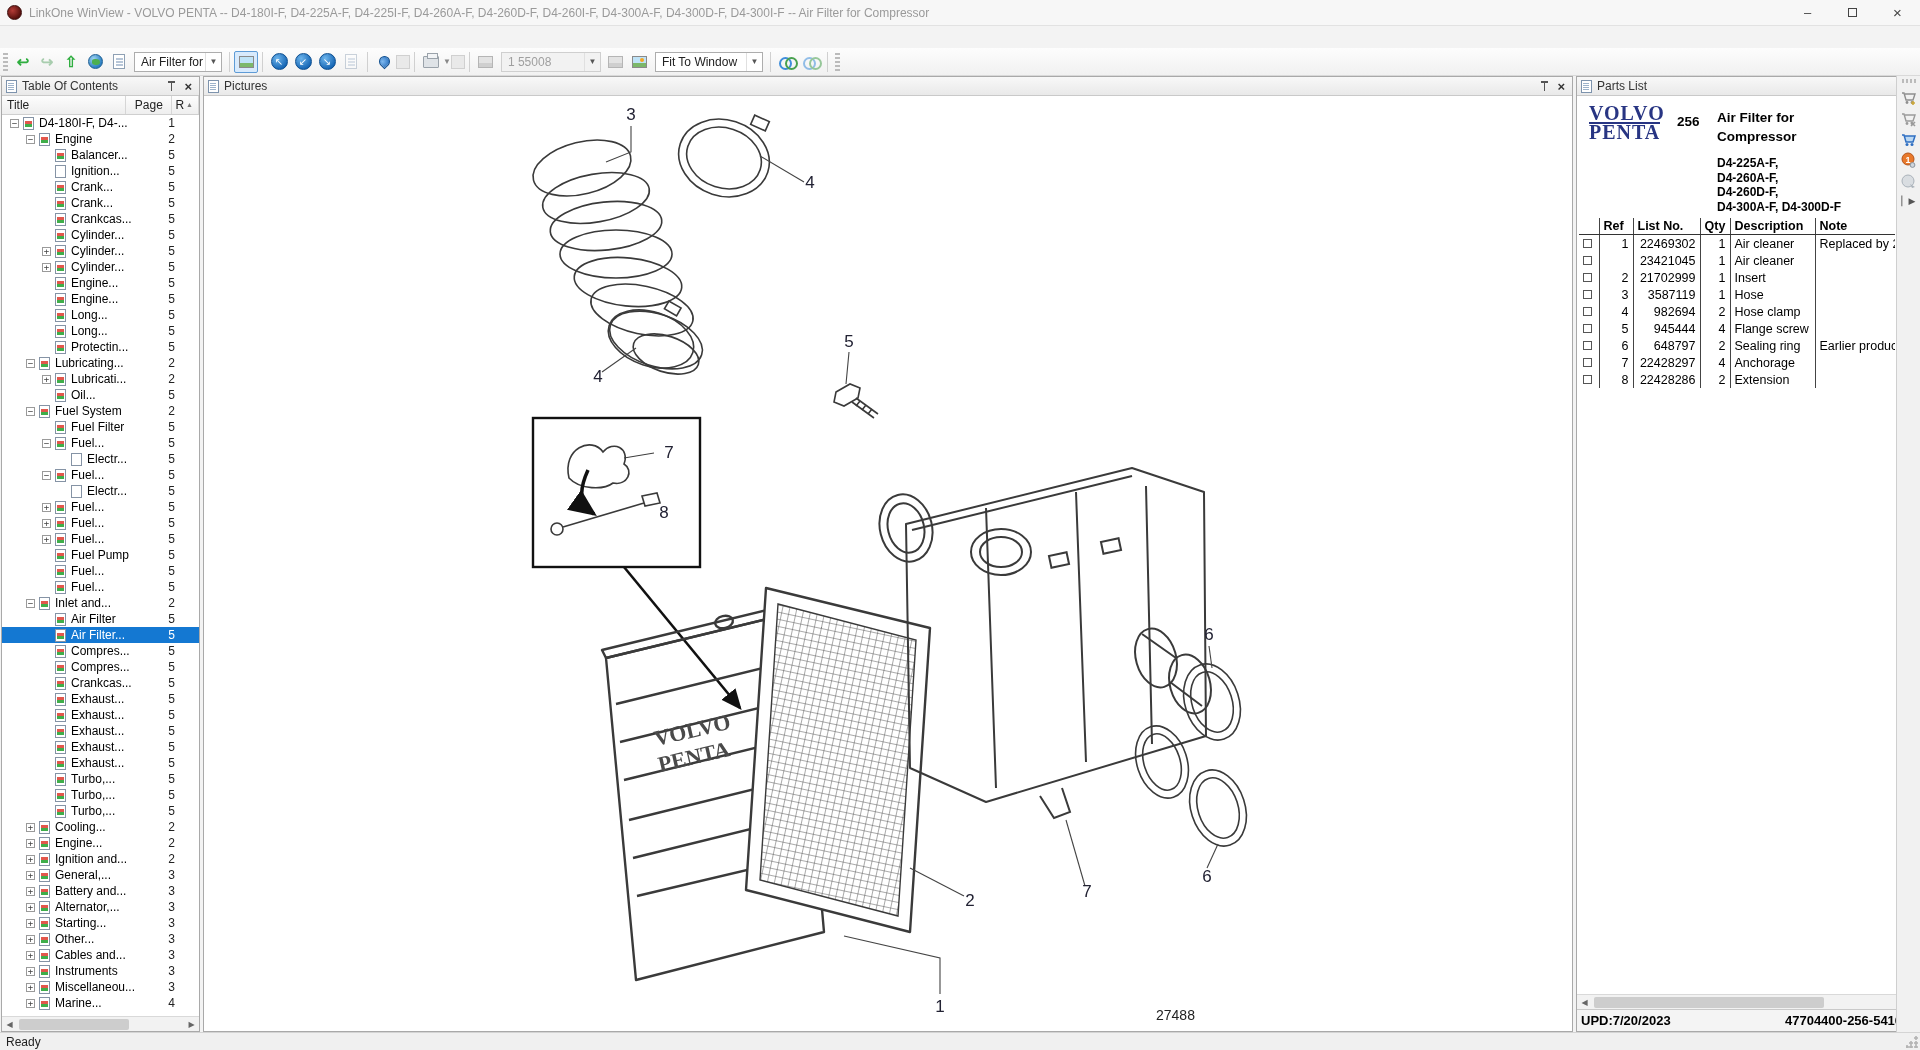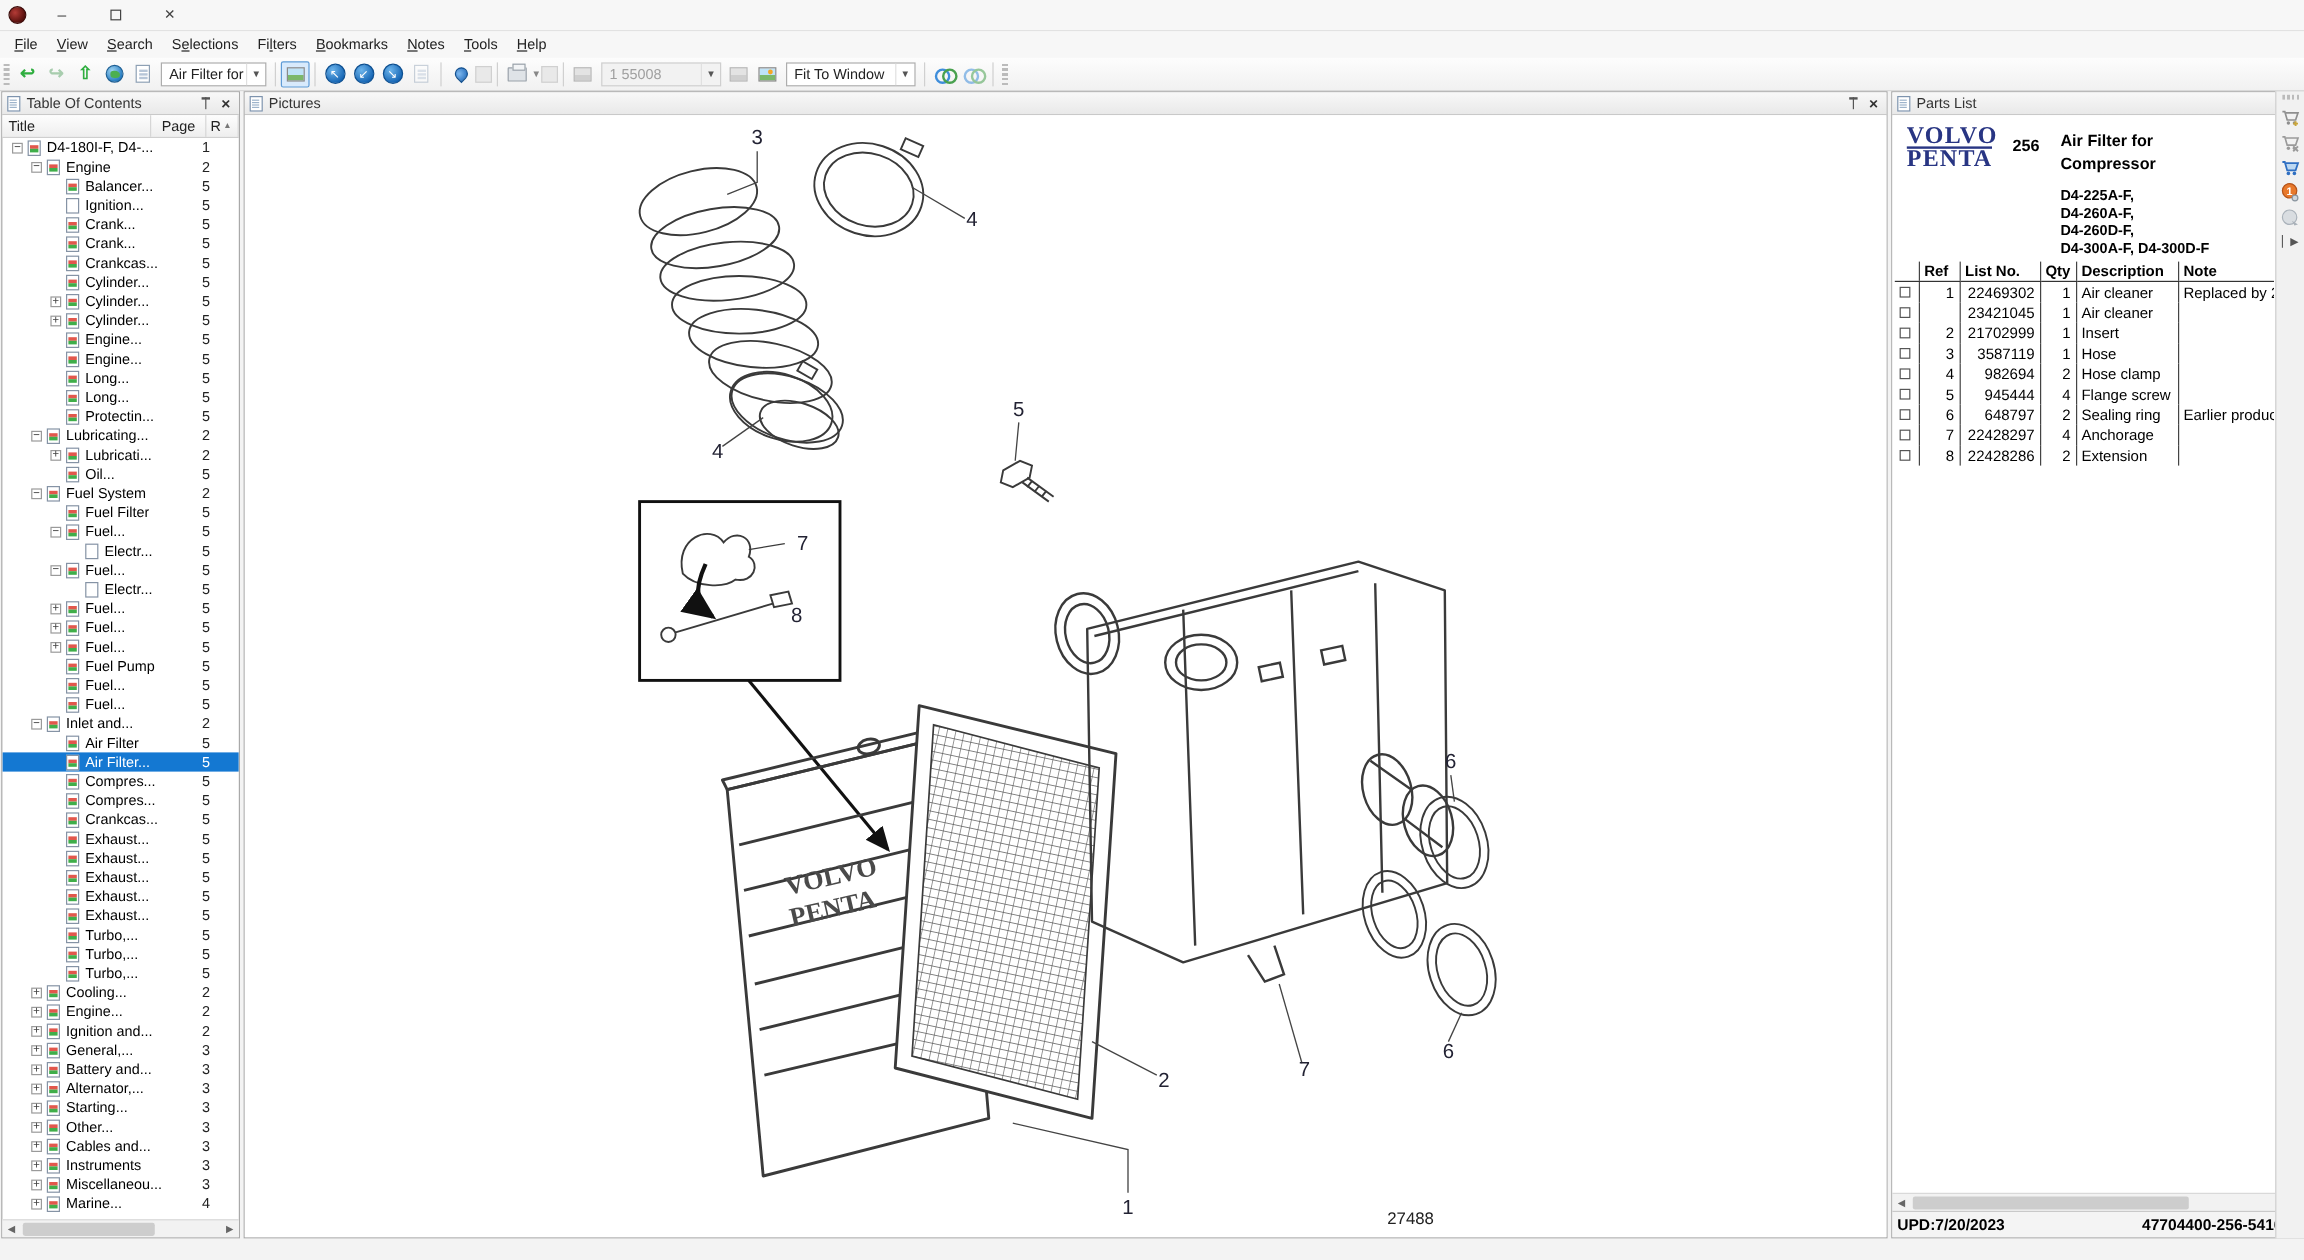--- a/index.html
+++ b/index.html
@@ -175,40 +175,30 @@
       radial-gradient(circle at 5px 11px,#b5b5b5 1.5px,transparent 2px),
       radial-gradient(circle at 1px 11px,#b5b5b5 1.5px,transparent 2px); }
 </style>
 </head>
 <body>
 
 <div class="window">
 
   <div class="titlebar">
     <span class="app-icon"></span>
+    <span class="title">LinkOne WinView - VOLVO PENTA -- D4-180I-F, D4-225A-F, D4-225I-F, D4-260A-F, D4-260D-F, D4-260I-F, D4-300A-F, D4-300D-F, D4-300I-F -- Air Filter for Compressor</span>
     <div class="win-controls">
       <span class="wbtn">–</span>
       <span class="wbtn">
           <span class="maxglyph"></span>
         </span>
       <span class="wbtn closeglyph">×</span>
     </div>
   </div>
 
-  <div class="menubar" id="menubar">
-      <span class="menu-item"><u>F</u>ile</span>
-      <span class="menu-item"><u>V</u>iew</span>
-      <span class="menu-item"><u>S</u>earch</span>
-      <span class="menu-item">S<u>e</u>lections</span>
-      <span class="menu-item">Fi<u>l</u>ters</span>
-      <span class="menu-item"><u>B</u>ookmarks</span>
-      <span class="menu-item"><u>N</u>otes</span>
-      <span class="menu-item"><u>T</u>ools</span>
-      <span class="menu-item"><u>H</u>elp</span>
-    </div>
 
   <div class="toolbar">
     <span class="grip"></span>
     <span class="tbtn">
         <span class="arrow-glyph green">↩</span>
       </span>
     <span class="tbtn">
         <span class="arrow-glyph pale">↪</span>
       </span>
     <span class="tbtn">
@@ -929,13 +919,17 @@
     </span>
     <span class="strip-btn">
       <svg width="17" height="17" viewBox="0 0 17 17">
         <circle cx="8" cy="8" r="6" fill="#d9dde1" stroke="#aab2ba" stroke-width="1"></circle>
         <path d="M10,11 L15,14 L12,15 Z" fill="#aab2ba"></path>
       </svg>
     </span>
     <span class="strip-exp">▏▶</span>
   </div>
 
+  <div class="statusbar">
+    <span>Ready</span>
+    <span class="resize-grip"></span>
+  </div>
 </div>
 
 </body></html>

